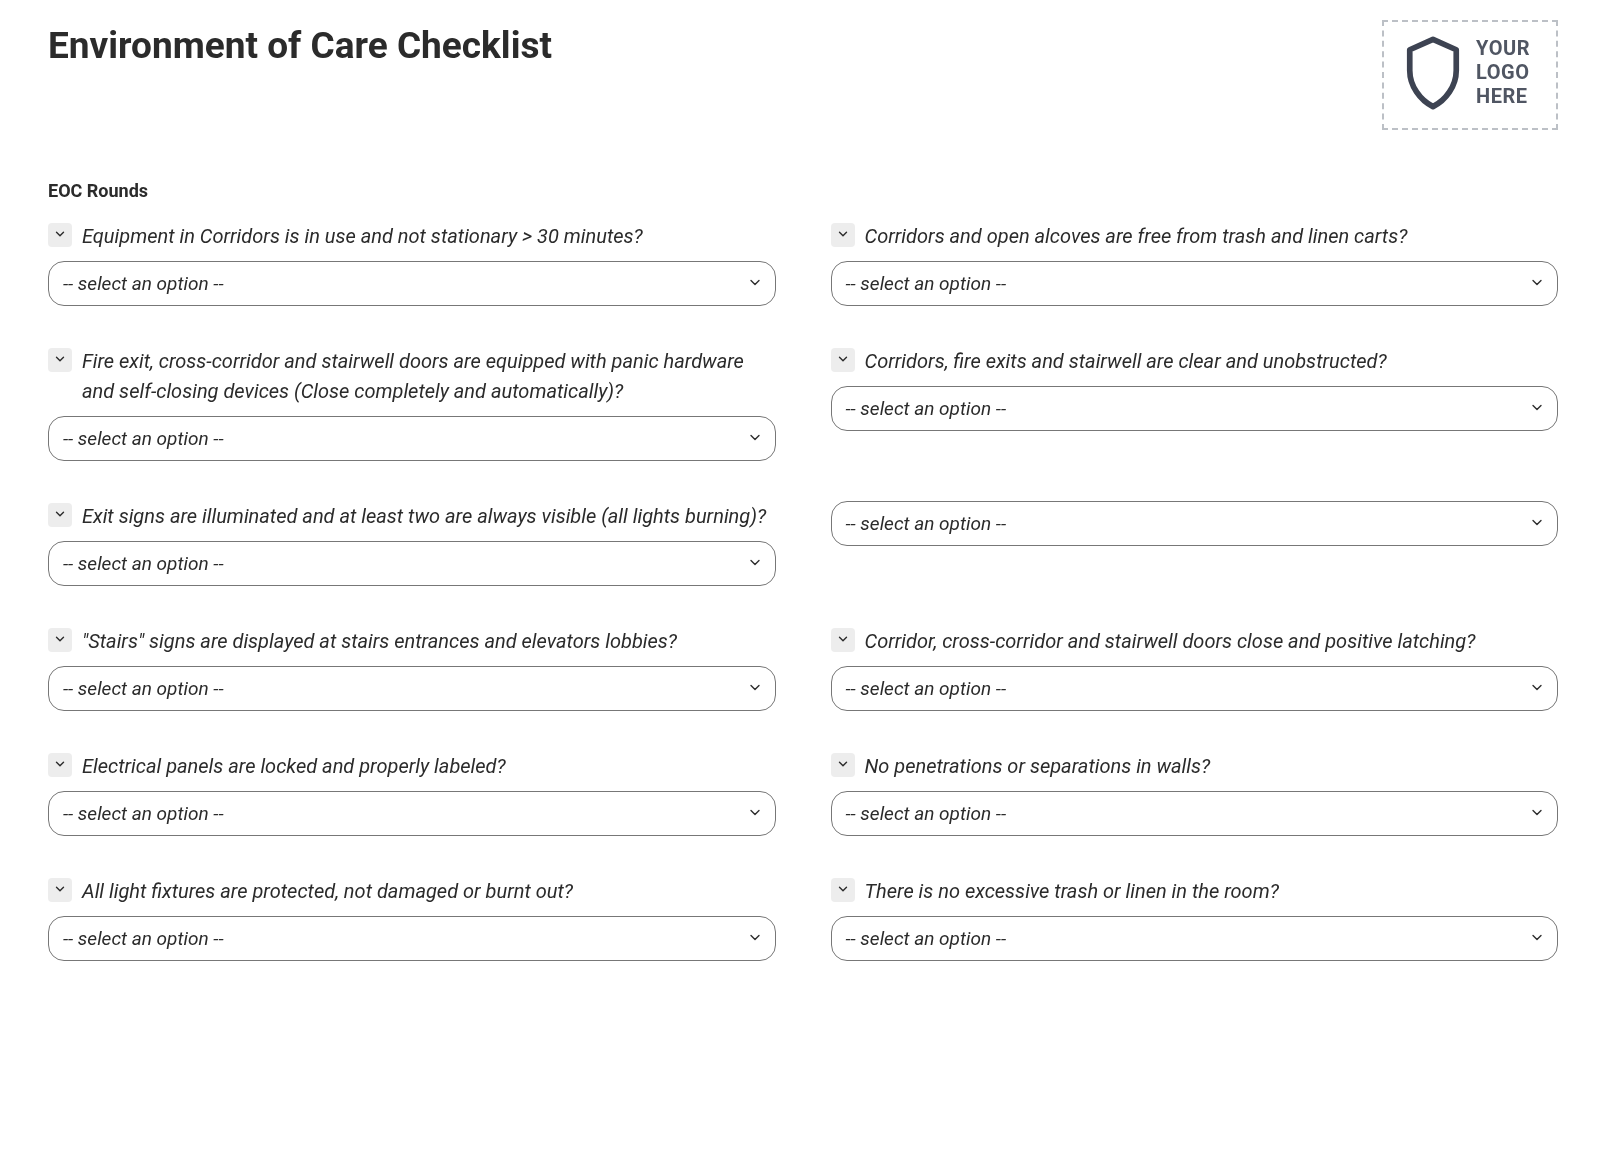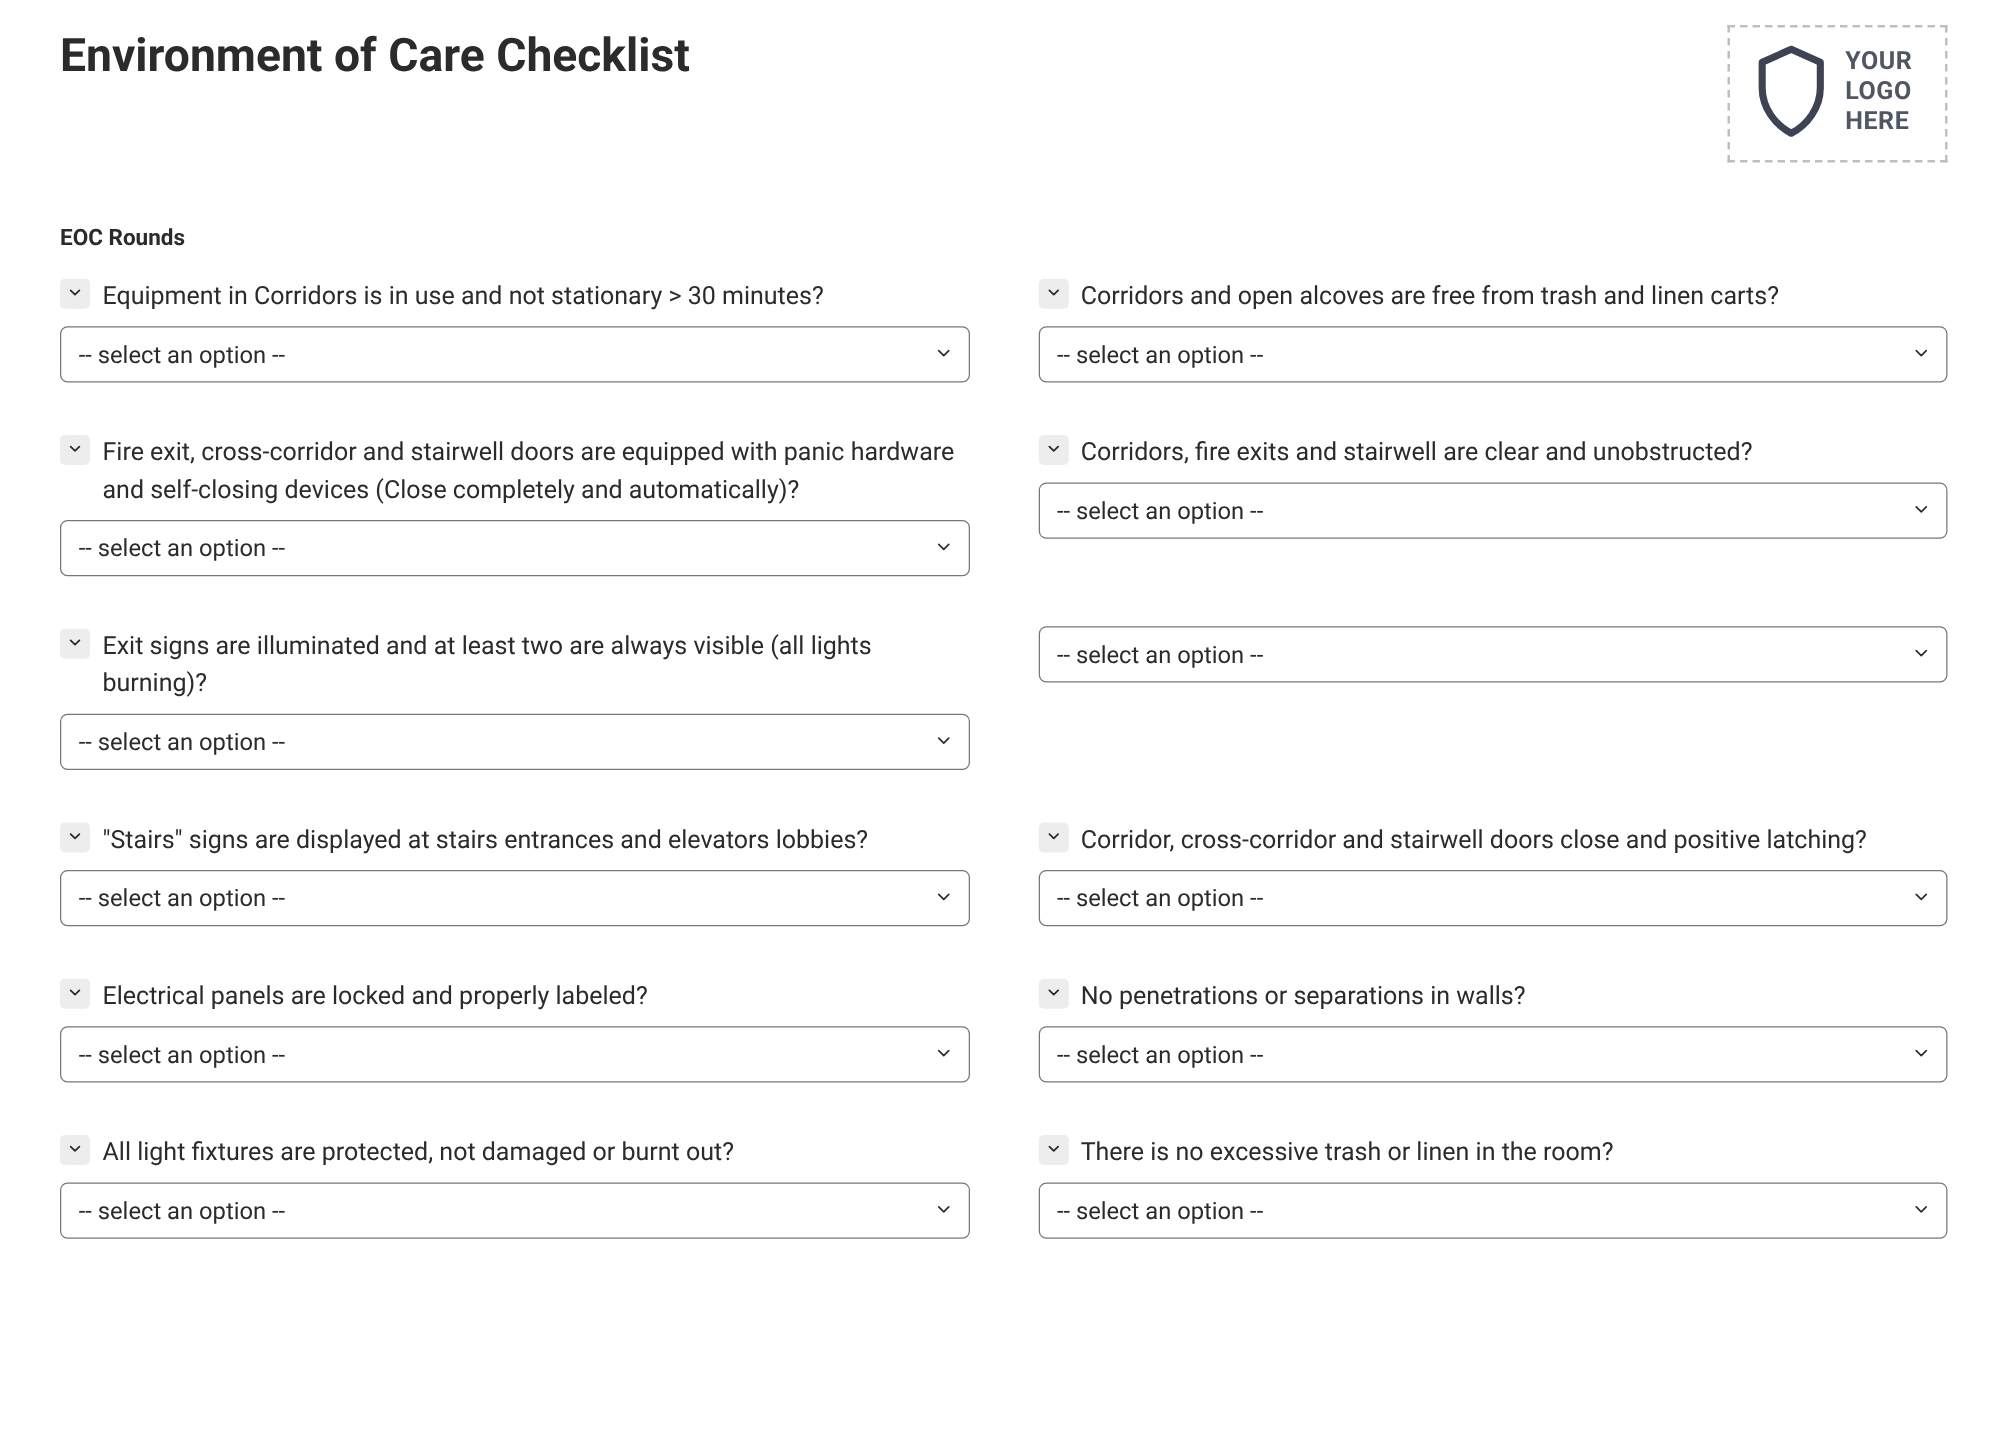--- a/index.html
+++ b/index.html
@@ -41,20 +41,21 @@
     font-weight: 700;
     margin: 0 0 20px 0;
     color: #2b2b2b;
   }
   .row {
     display: grid;
     grid-template-columns: 1fr 1fr;
     column-gap: 55px;
     margin-bottom: 18px;
     align-items: start;
+    font-style: italic;
   }
   .item {
     margin-bottom: 22px;
   }
   .q-line {
     display: flex;
     align-items: flex-start;
     gap: 10px;
     margin-bottom: 10px;
   }
@@ -72,21 +73,21 @@
   }
   .chev svg { width: 14px; height: 14px; }
   .q-text {
     font-size: 20px;
     line-height: 1.5;
     color: #2b2b2b;
   }
   .select {
     width: 100%;
     border: 1px solid #777;
-    border-radius: 6px;
+    border-radius: 16px;
     padding: 10px 40px 10px 14px;
     font-size: 19px;
     color: #2b2b2b;
     background: #fff;
     position: relative;
     cursor: pointer;
     display: flex;
     align-items: center;
     justify-content: space-between;
   }

